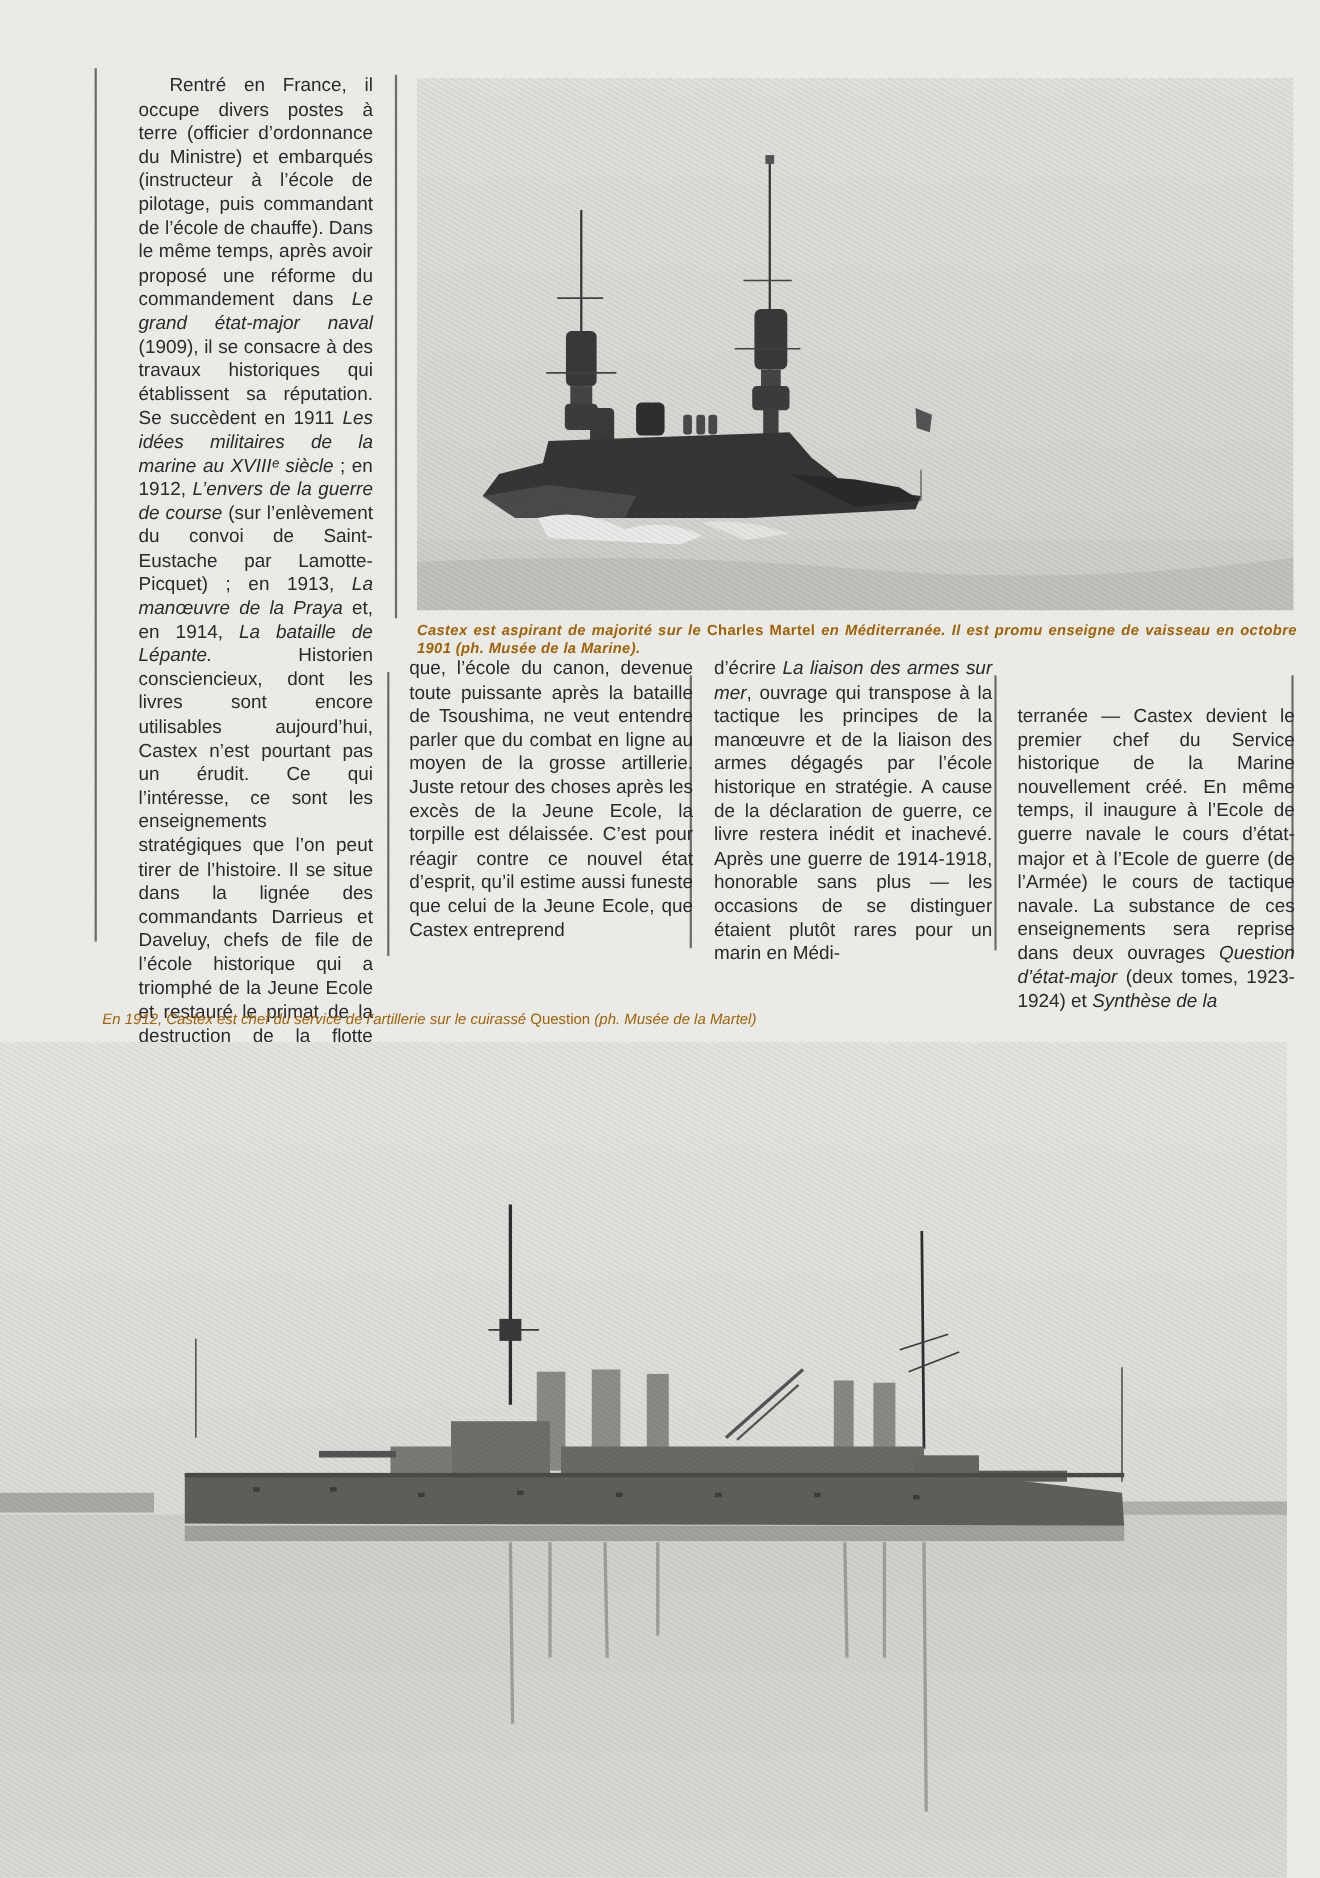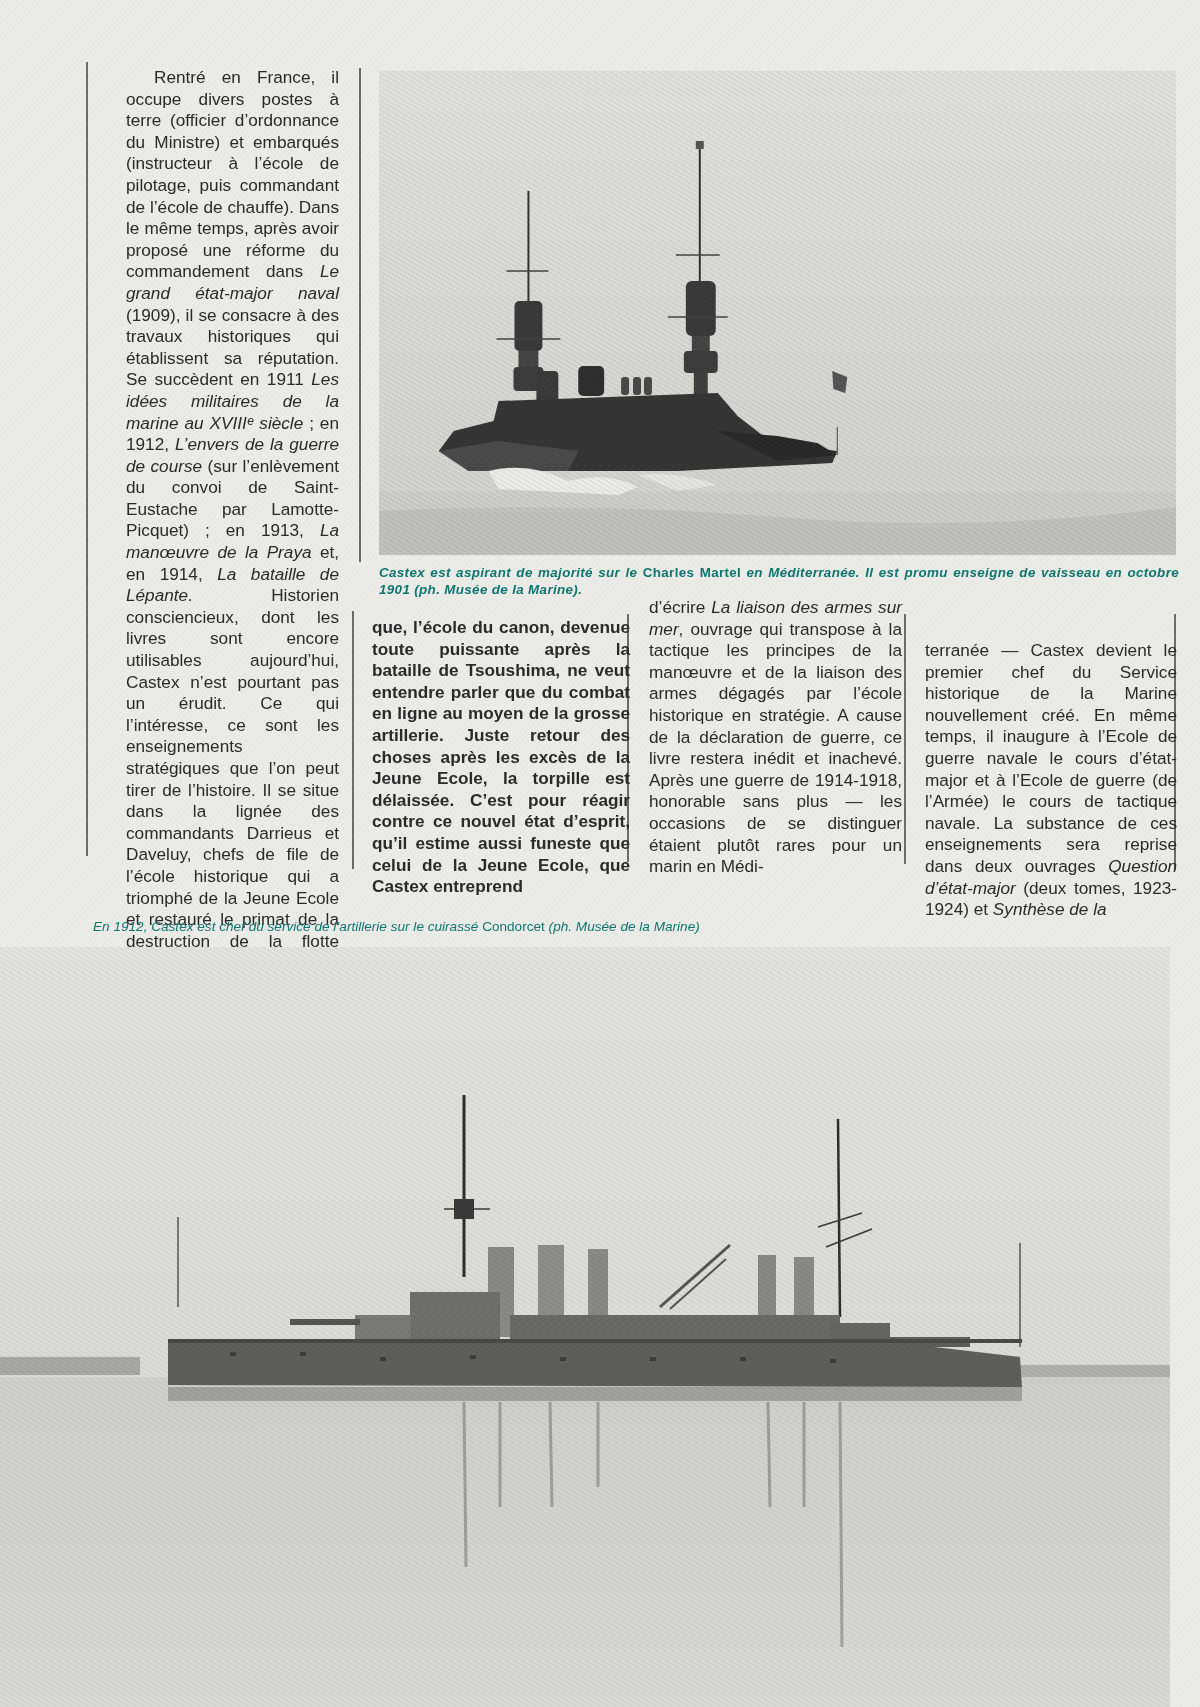--- a/index.html
+++ b/index.html
@@ -21,34 +21,34 @@
       line-height: 21.6px;
       text-align: justify;
       hyphens: manual;
     }
     .col p { margin: 0; }
     .col p + p { margin-top: 21px; }
     .col .indent { text-indent: 28px; }
     .col em { }
     .rule-l { position: absolute; width: 2px; background: #6b6b6b; }
     #col1 { left: 126px; top: 67px; width: 213px; }
-    #col2 { left: 372px; top: 617px; width: 258px; font-weight: bold; }
+    #col2 { left: 372px; top: 597px; width: 258px; }
     #col3 { left: 649px; top: 597px; width: 253px; }
     #col4 { left: 925px; top: 640px; width: 252px; }
 
     .photo { position: absolute; overflow: hidden; }
     .photo svg { display: block; width: 100%; height: 100%; }
     #photo1 { left: 379px; top: 71px; width: 797px; height: 484px; }
     #photo2 { left: 0px; top: 947px; width: 1170px; height: 760px; }
 
     .caption {
       position: absolute;
       font-size: 13.4px; line-height: 17px;
       font-style: italic; font-weight: bold;
-      color: #0f766e;
+      color: #a16207;
     }
     .caption .upright { font-style: normal; }
     #caption1 { left: 379px; top: 564px; width: 800px; text-align: justify; letter-spacing: 0.35px; }
     #caption2 { left: 93px; top: 918px; width: 720px; font-weight: normal; font-size: 13.6px; }
     #caption2 .upright { font-weight: normal; }
   </style>
 </head>
 <body>
 
 <div class="page-bg"></div>
@@ -123,21 +123,21 @@
 <div id="col2" class="col">
   <p>que, l’école du canon, devenue toute puissante après la bataille de Tsoushima, ne veut entendre parler que du combat en ligne au moyen de la grosse artillerie. Juste retour des choses après les excès de la Jeune Ecole, la torpille est délaissée. C’est pour réagir contre ce nouvel état d’esprit, qu’il estime aussi funeste que celui de la Jeune Ecole, que Castex entreprend</p>
 </div>
 <div id="col3" class="col">
   <p><span>d’écrire </span><em>La liaison des armes sur mer</em><span>, ouvrage qui transpose à la tactique les principes de la manœuvre et de la liaison des armes dégagés par l’école historique en stratégie. A cause de la déclaration de guerre, ce livre restera inédit et inachevé. Après une guerre de 1914-1918, honorable sans plus — les occasions de se distinguer étaient plutôt rares pour un marin en Médi-</span></p>
 </div>
 <div id="col4" class="col">
   <p><span>terranée — Castex devient le premier chef du Service historique de la Marine nouvellement créé. En même temps, il inaugure à l’Ecole de guerre navale le cours d’état-major et à l’Ecole de guerre (de l’Armée) le cours de tactique navale. La substance de ces enseignements sera reprise dans deux ouvrages </span><em>Question d’état-major</em><span> (deux tomes, 1923-1924) et </span><em>Synthèse de la</em></p>
 </div>
 
-<div id="caption2" class="caption"><span>En 1912, Castex est chef du service de l’artillerie sur le cuirassé </span><span class="upright">Condorcet</span><span> (ph. Musée de la Marine)</span></div>
+<div id="caption2" class="caption"><span>En 1912, Castex est chef du service de l’artillerie sur le cuirassé </span><span class="upright">Question</span><span> (ph. Musée de la Martel)</span></div>
 
 <div id="photo2" class="photo">
   <svg viewBox="0 0 1170 760" preserveAspectRatio="none">
     <defs>
       <linearGradient id="sky2" x1="0" y1="0" x2="0" y2="1">
         <stop offset="0" stop-color="#e4e4e1"></stop>
           <stop offset="0.55" stop-color="#dcdcd9"></stop>
           <stop offset="1" stop-color="#d2d2cf"></stop>
       </linearGradient>
       <linearGradient id="sea2" x1="0" y1="0" x2="0" y2="1">

